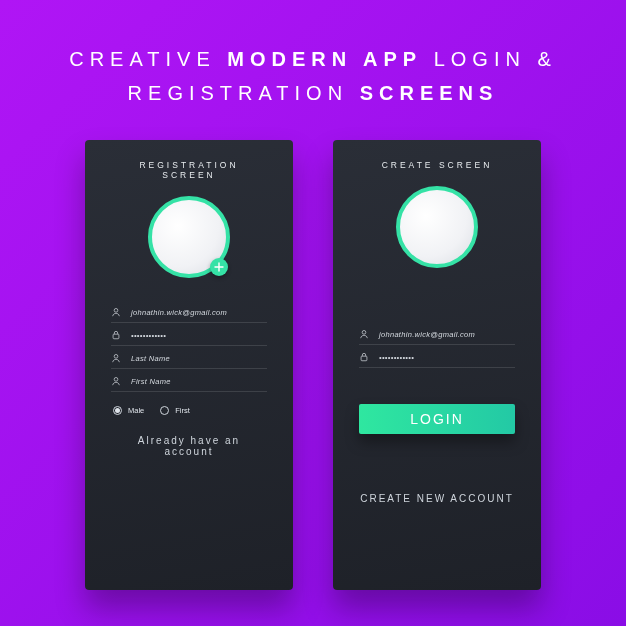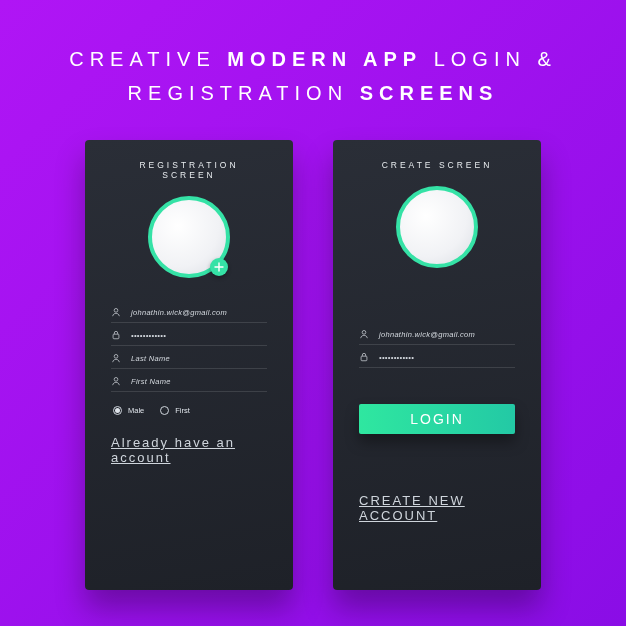--- a/index.html
+++ b/index.html
@@ -105,25 +105,24 @@
     background: linear-gradient(90deg, #2fe7a0 0%, #23c9a5 100%);
     box-shadow: 0 8px 14px rgba(0,0,0,.35);
     display: flex; align-items: center; justify-content: center;
     font-size: 14px; letter-spacing: 2px; color: #fff;
     border-radius: 2px;
     cursor: pointer;
   }
   .login-cta { margin-top: 36px; }
   .sub-link {
     margin-top: 20px;
-    text-align: left;
-    font-size: 13px;
+    text-align: center;
+    font-size: 10px;
     letter-spacing: 2px;
     color: #cfd5dc;
-    text-decoration: underline;
   }
   .login-sub { margin-top: 59px; }
 </style>
 </head>
 <body>
 
 <div class="title">
   <span>CREATIVE </span><b>MODERN APP</b><span> LOGIN &amp;</span><br>
   <span>REGISTRATION </span><b>SCREENS</b>
 </div>

